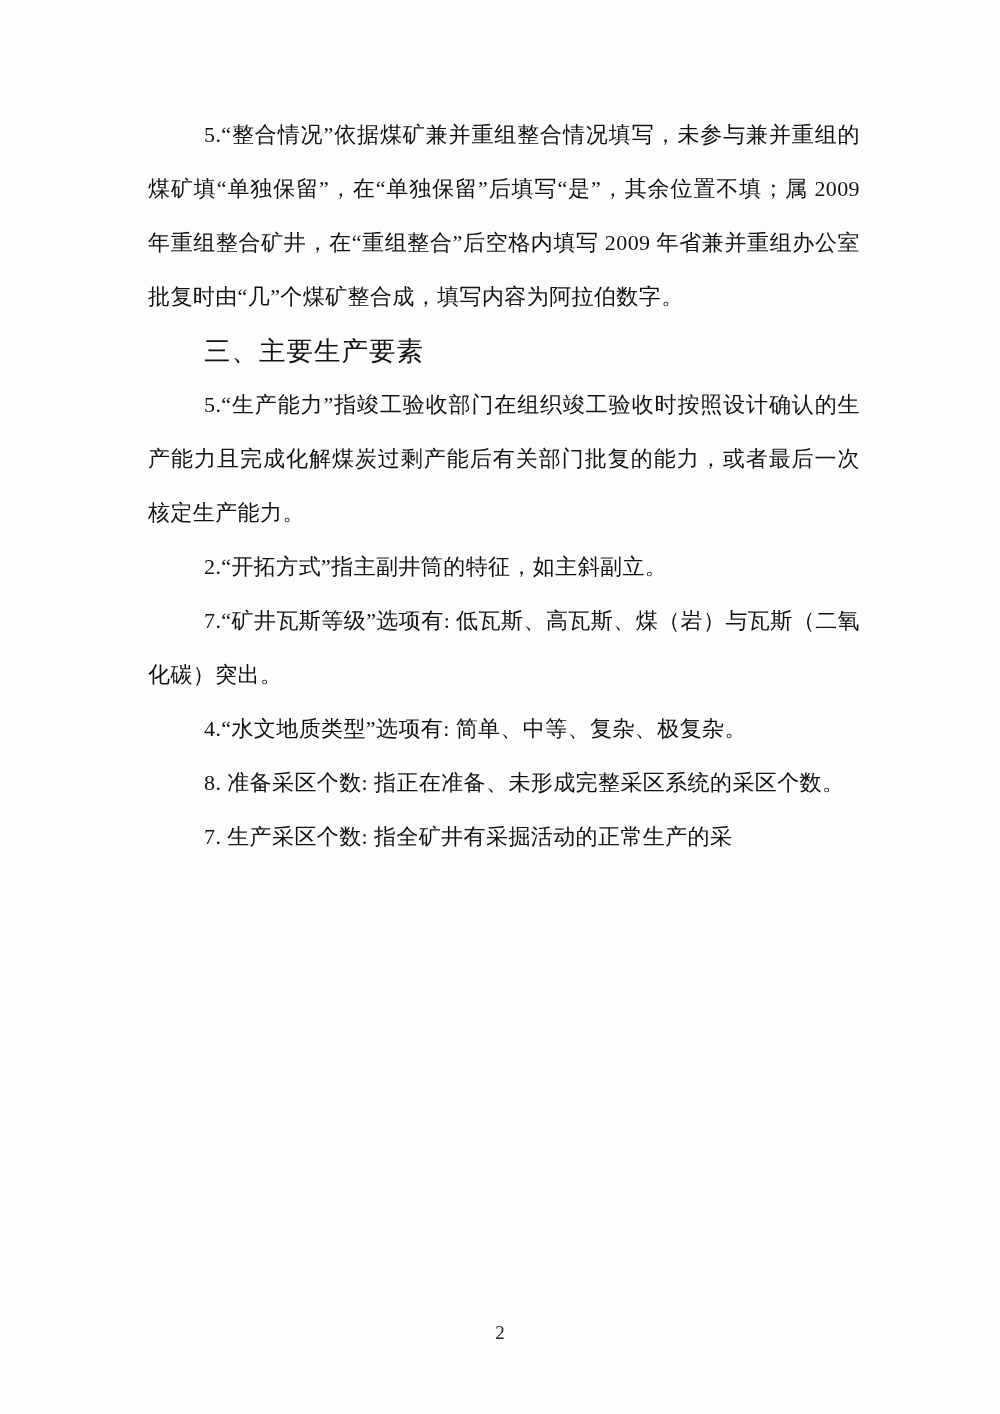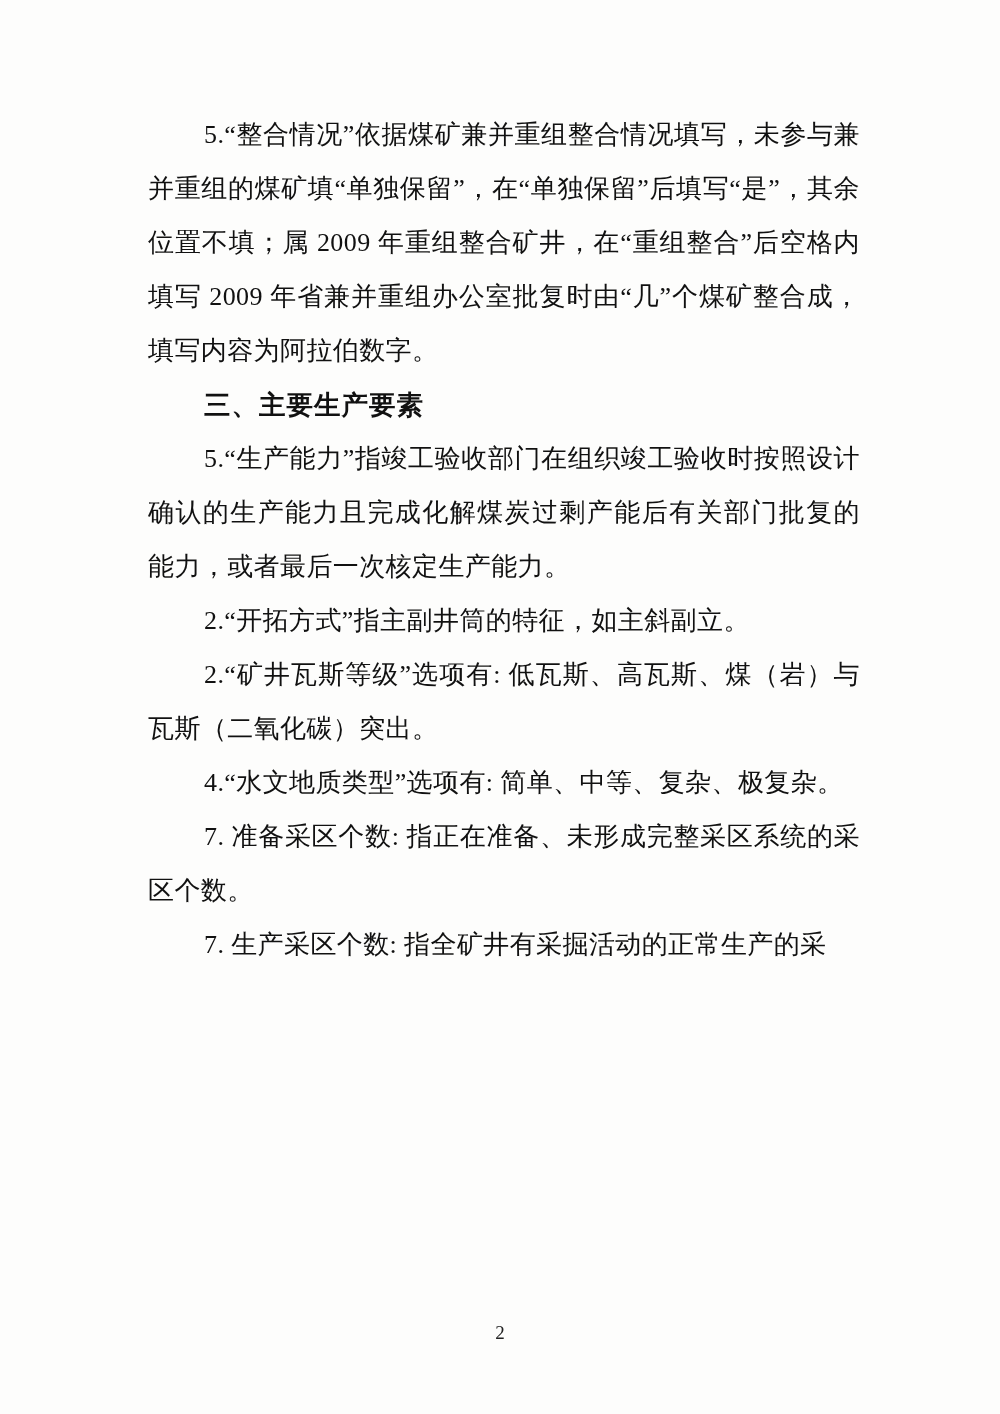--- a/index.html
+++ b/index.html
@@ -22,34 +22,34 @@
     background: #fdfdfc;
     overflow: hidden;
   }
   .content {
     position: absolute;
     left: 148px;
     top: 108px;
     width: 712px;
   }
   .para {
-    font-size: 26px;
+    font-size: 22px;
     line-height: 54px;
     text-align: justify;
     text-justify: inter-ideograph;
     margin: 0 0 0 0;
     letter-spacing: 0.4px;
   }
   .indent {
     text-indent: 56px;
   }
   .heading {
     font-size: 26.5px;
     line-height: 54px;
-    font-weight: bold;
+    font-weight: normal;
     text-indent: 56px;
     margin: 0;
     letter-spacing: 1px;
   }
   .pagenum {
     position: absolute;
     top: 1322px;
     left: 0;
     width: 1000px;
     text-align: center;
@@ -65,26 +65,26 @@
   <div class="content">
 
     <p class="para indent">5.“整合情况”依据煤矿兼并重组整合情况填写，未参与兼并重组的煤矿填“单独保留”，在“单独保留”后填写“是”，其余位置不填；属 2009 年重组整合矿井，在“重组整合”后空格内填写 2009 年省兼并重组办公室批复时由“几”个煤矿整合成，填写内容为阿拉伯数字。</p>
 
     <p class="heading">三、主要生产要素</p>
 
     <p class="para indent">5.“生产能力”指竣工验收部门在组织竣工验收时按照设计确认的生产能力且完成化解煤炭过剩产能后有关部门批复的能力，或者最后一次核定生产能力。</p>
 
     <p class="para indent">2.“开拓方式”指主副井筒的特征，如主斜副立。</p>
 
-    <p class="para indent">2.“矿井瓦斯等级”选项有: 低瓦斯、高瓦斯、煤（岩）与瓦斯（二氧化碳）突出。</p>
+    <p class="para indent">7.“矿井瓦斯等级”选项有: 低瓦斯、高瓦斯、煤（岩）与瓦斯（二氧化碳）突出。</p>
 
     <p class="para indent">4.“水文地质类型”选项有: 简单、中等、复杂、极复杂。</p>
 
 
 
-    <p class="para indent">7. 准备采区个数: 指正在准备、未形成完整采区系统的采区个数。</p>
+    <p class="para indent">8. 准备采区个数: 指正在准备、未形成完整采区系统的采区个数。</p>
 
     <p class="para indent">7. 生产采区个数: 指全矿井有采掘活动的正常生产的采</p>
 
   </div>
 
   <div class="pagenum">2</div>
 </div>
 
 </body></html>

